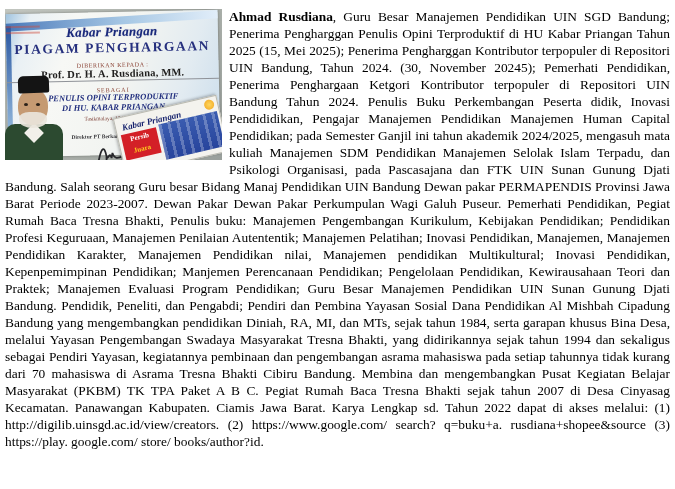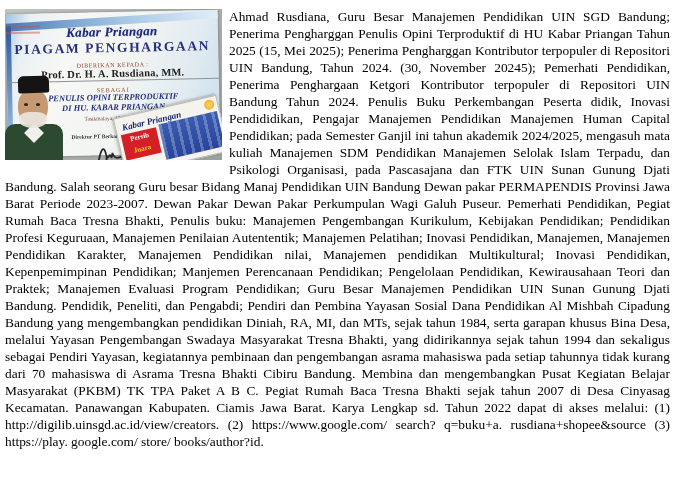--- a/index.html
+++ b/index.html
@@ -4,21 +4,21 @@
 <style>
   html,body{margin:0;padding:0;}
   body{
     width:675px;height:489px;overflow:hidden;background:#ffffff;
     font-family:"Liberation Serif", serif;color:#000;
   }
   .page{padding:8px 5px 0 5px;}
   .bio{
     margin:0;font-size:13.4px;line-height:17px;text-align:justify;hyphens:none;
   }
-  .bio b{font-weight:normal;}
+  .bio b{font-weight:bold;}
 
   
   .photo{
     float:left;display:block;position:relative;
     width:217px;height:151px;margin:1px 7px 3px 0;
     background:linear-gradient(135deg,#c2c6c0 0%,#aeb3ad 45%,#9aa09c 100%);
     overflow:hidden;
   }
   .cert{
     position:absolute;left:2px;top:3px;right:3px;bottom:5px;

